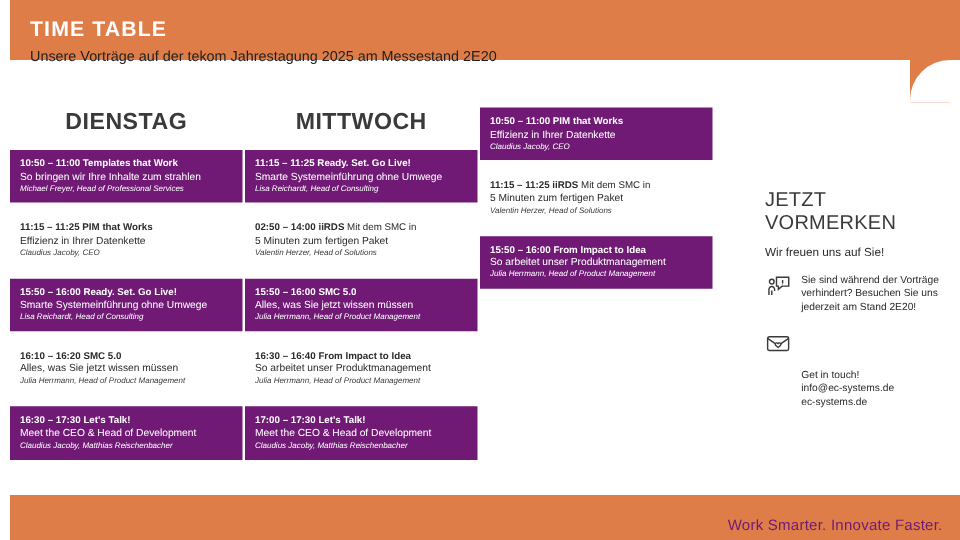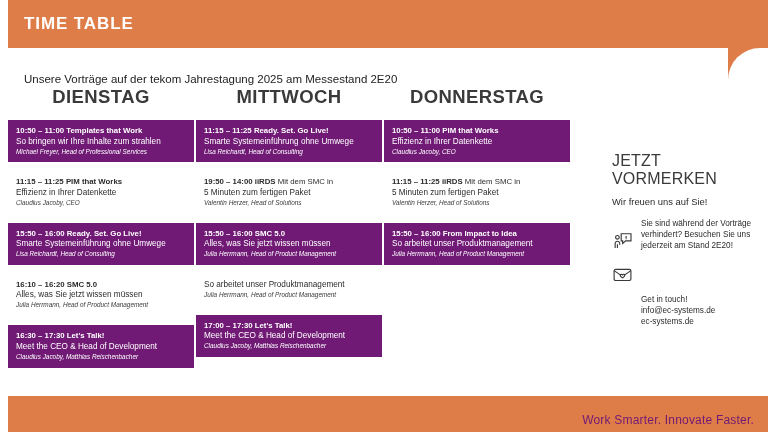--- a/index.html
+++ b/index.html
@@ -60,21 +60,21 @@
     top: 14px;
     color: #ffffff;
     font-size: 17px;
     font-weight: bold;
     letter-spacing: 0.9px;
   }
 
   .subtitle {
     position: absolute;
     left: 24px;
-    top: 73px;
+    top: 40px;
     font-size: 11.5px;
     color: #222222;
     font-weight: normal;
   }
 
   
   .columns {
     position: absolute;
     left: 8px;
     top: 86px;
@@ -148,21 +148,21 @@
   }
   .side-sub {
     margin-top: 8px;
     font-size: 9.4px;
     color: #2b2b2b;
   }
   .side-row {
     display: flex;
     gap: 8px;
     margin-top: 11px;
-    align-items: flex-end;
+    align-items: flex-start;
   }
   .side-icon {
     width: 21px;
     min-width: 21px;
     padding-top: 1px;
   }
   .side-icon svg { display: block; }
   .side-text {
     font-size: 8.2px;
     color: #2b2b2b;
@@ -237,41 +237,41 @@
         </div>
       </div>
       <div class="col">
         <div class="col-title">MITTWOCH</div>
         <div class="session hl">
           <div class="s-title"><span class="lead">11:15 – 11:25</span> <span class="lead">Ready. Set. Go Live!</span></div>
           <div class="s-desc">Smarte Systemeinführung ohne Umwege</div>
           <div class="s-speaker">Lisa Reichardt, Head of Consulting</div>
         </div>
         <div class="session plain">
-          <div class="s-title"><span class="lead">19:50 – 14:00</span> <span class="lead">iiRDS</span><span class="tail"> Mit dem SMC in</span></div>
+          <div class="s-title"><span class="lead">02:50 – 14:00</span> <span class="lead">iiRDS</span><span class="tail"> Mit dem SMC in</span></div>
           <div class="s-desc">5 Minuten zum fertigen Paket</div>
           <div class="s-speaker">Valentin Herzer, Head of Solutions</div>
         </div>
         <div class="session hl">
           <div class="s-title"><span class="lead">15:50 – 16:00</span> <span class="lead">SMC 5.0</span></div>
           <div class="s-desc">Alles, was Sie jetzt wissen müssen</div>
           <div class="s-speaker">Julia Herrmann, Head of Product Management</div>
         </div>
         <div class="session plain">
+          <div class="s-title"><span class="lead">16:30 – 16:40</span> <span class="lead">From Impact to Idea</span></div>
           <div class="s-desc">So arbeitet unser Produktmanagement</div>
           <div class="s-speaker">Julia Herrmann, Head of Product Management</div>
         </div>
         <div class="session hl">
           <div class="s-title"><span class="lead">17:00 – 17:30</span> <span class="lead">Let's Talk!</span></div>
           <div class="s-desc">Meet the CEO &amp; Head of Development</div>
           <div class="s-speaker">Claudius Jacoby, Matthias Reischenbacher</div>
         </div>
       </div>
       <div class="col">
-        <div class="col-title">DONNERSTAG</div>
         <div class="session hl">
           <div class="s-title"><span class="lead">10:50 – 11:00</span> <span class="lead">PIM that Works</span></div>
           <div class="s-desc">Effizienz in Ihrer Datenkette</div>
           <div class="s-speaker">Claudius Jacoby, CEO</div>
         </div>
         <div class="session plain">
           <div class="s-title"><span class="lead">11:15 – 11:25</span> <span class="lead">iiRDS</span><span class="tail"> Mit dem SMC in</span></div>
           <div class="s-desc">5 Minuten zum fertigen Paket</div>
           <div class="s-speaker">Valentin Herzer, Head of Solutions</div>
         </div>

